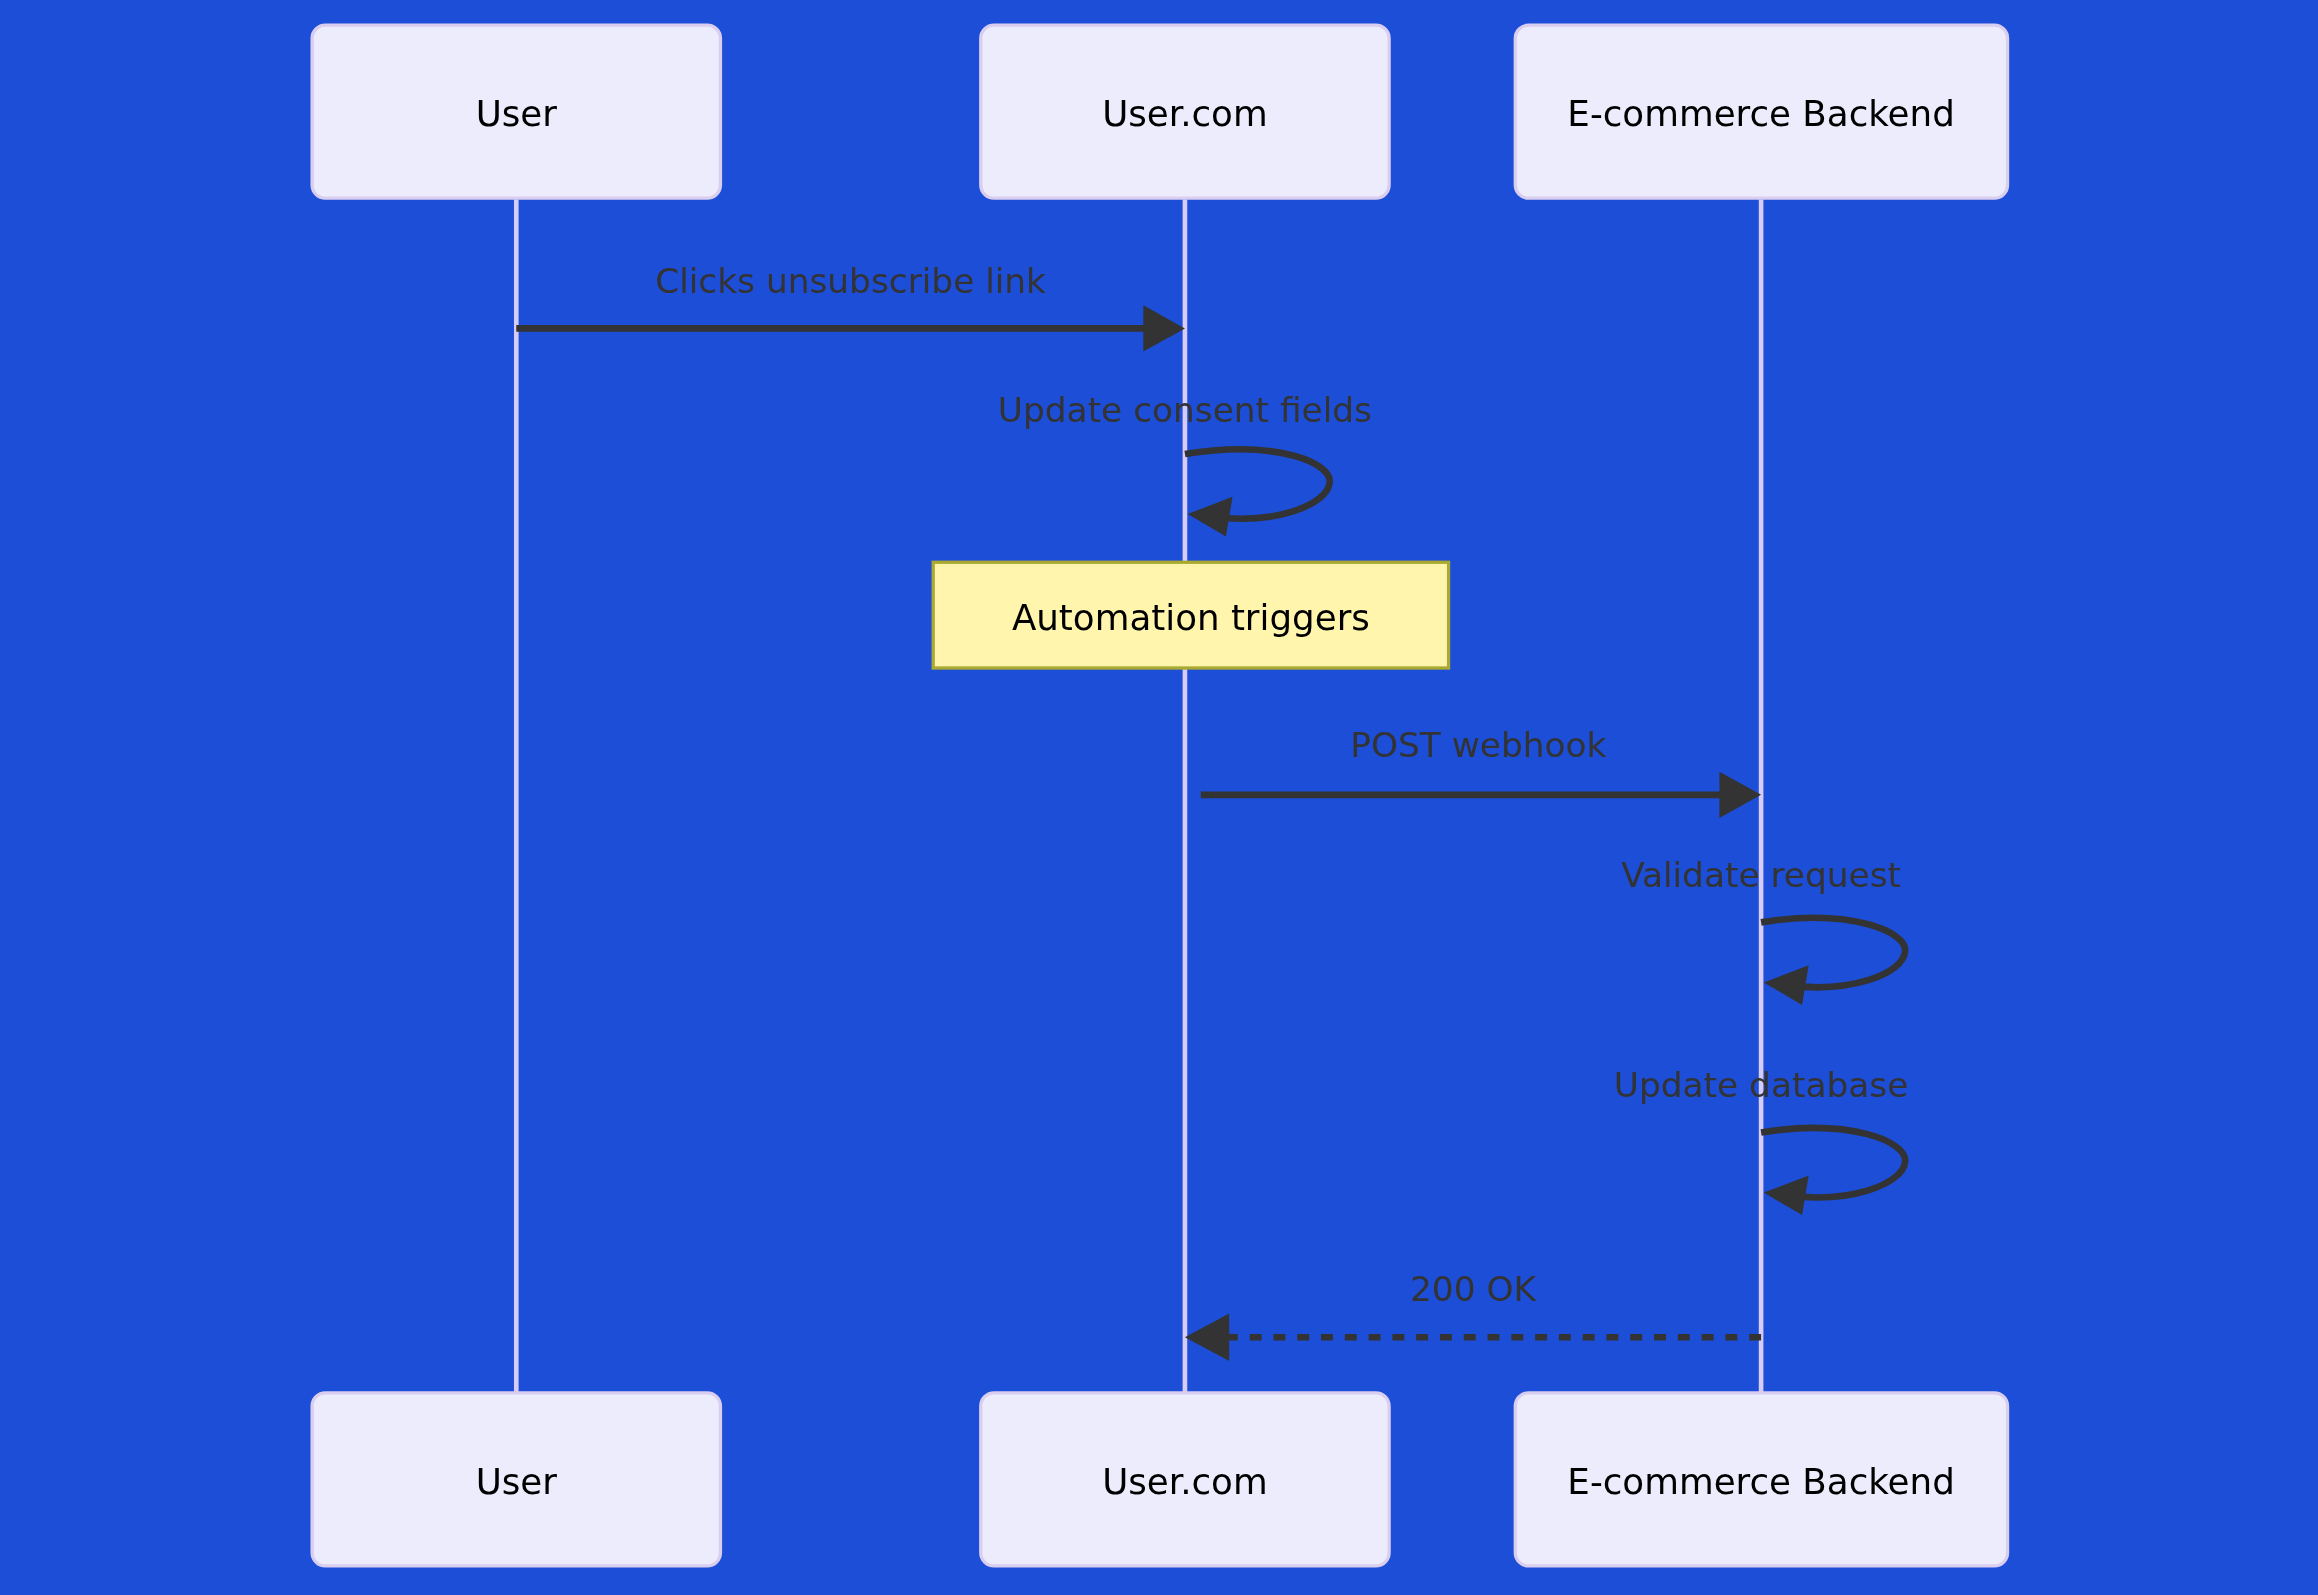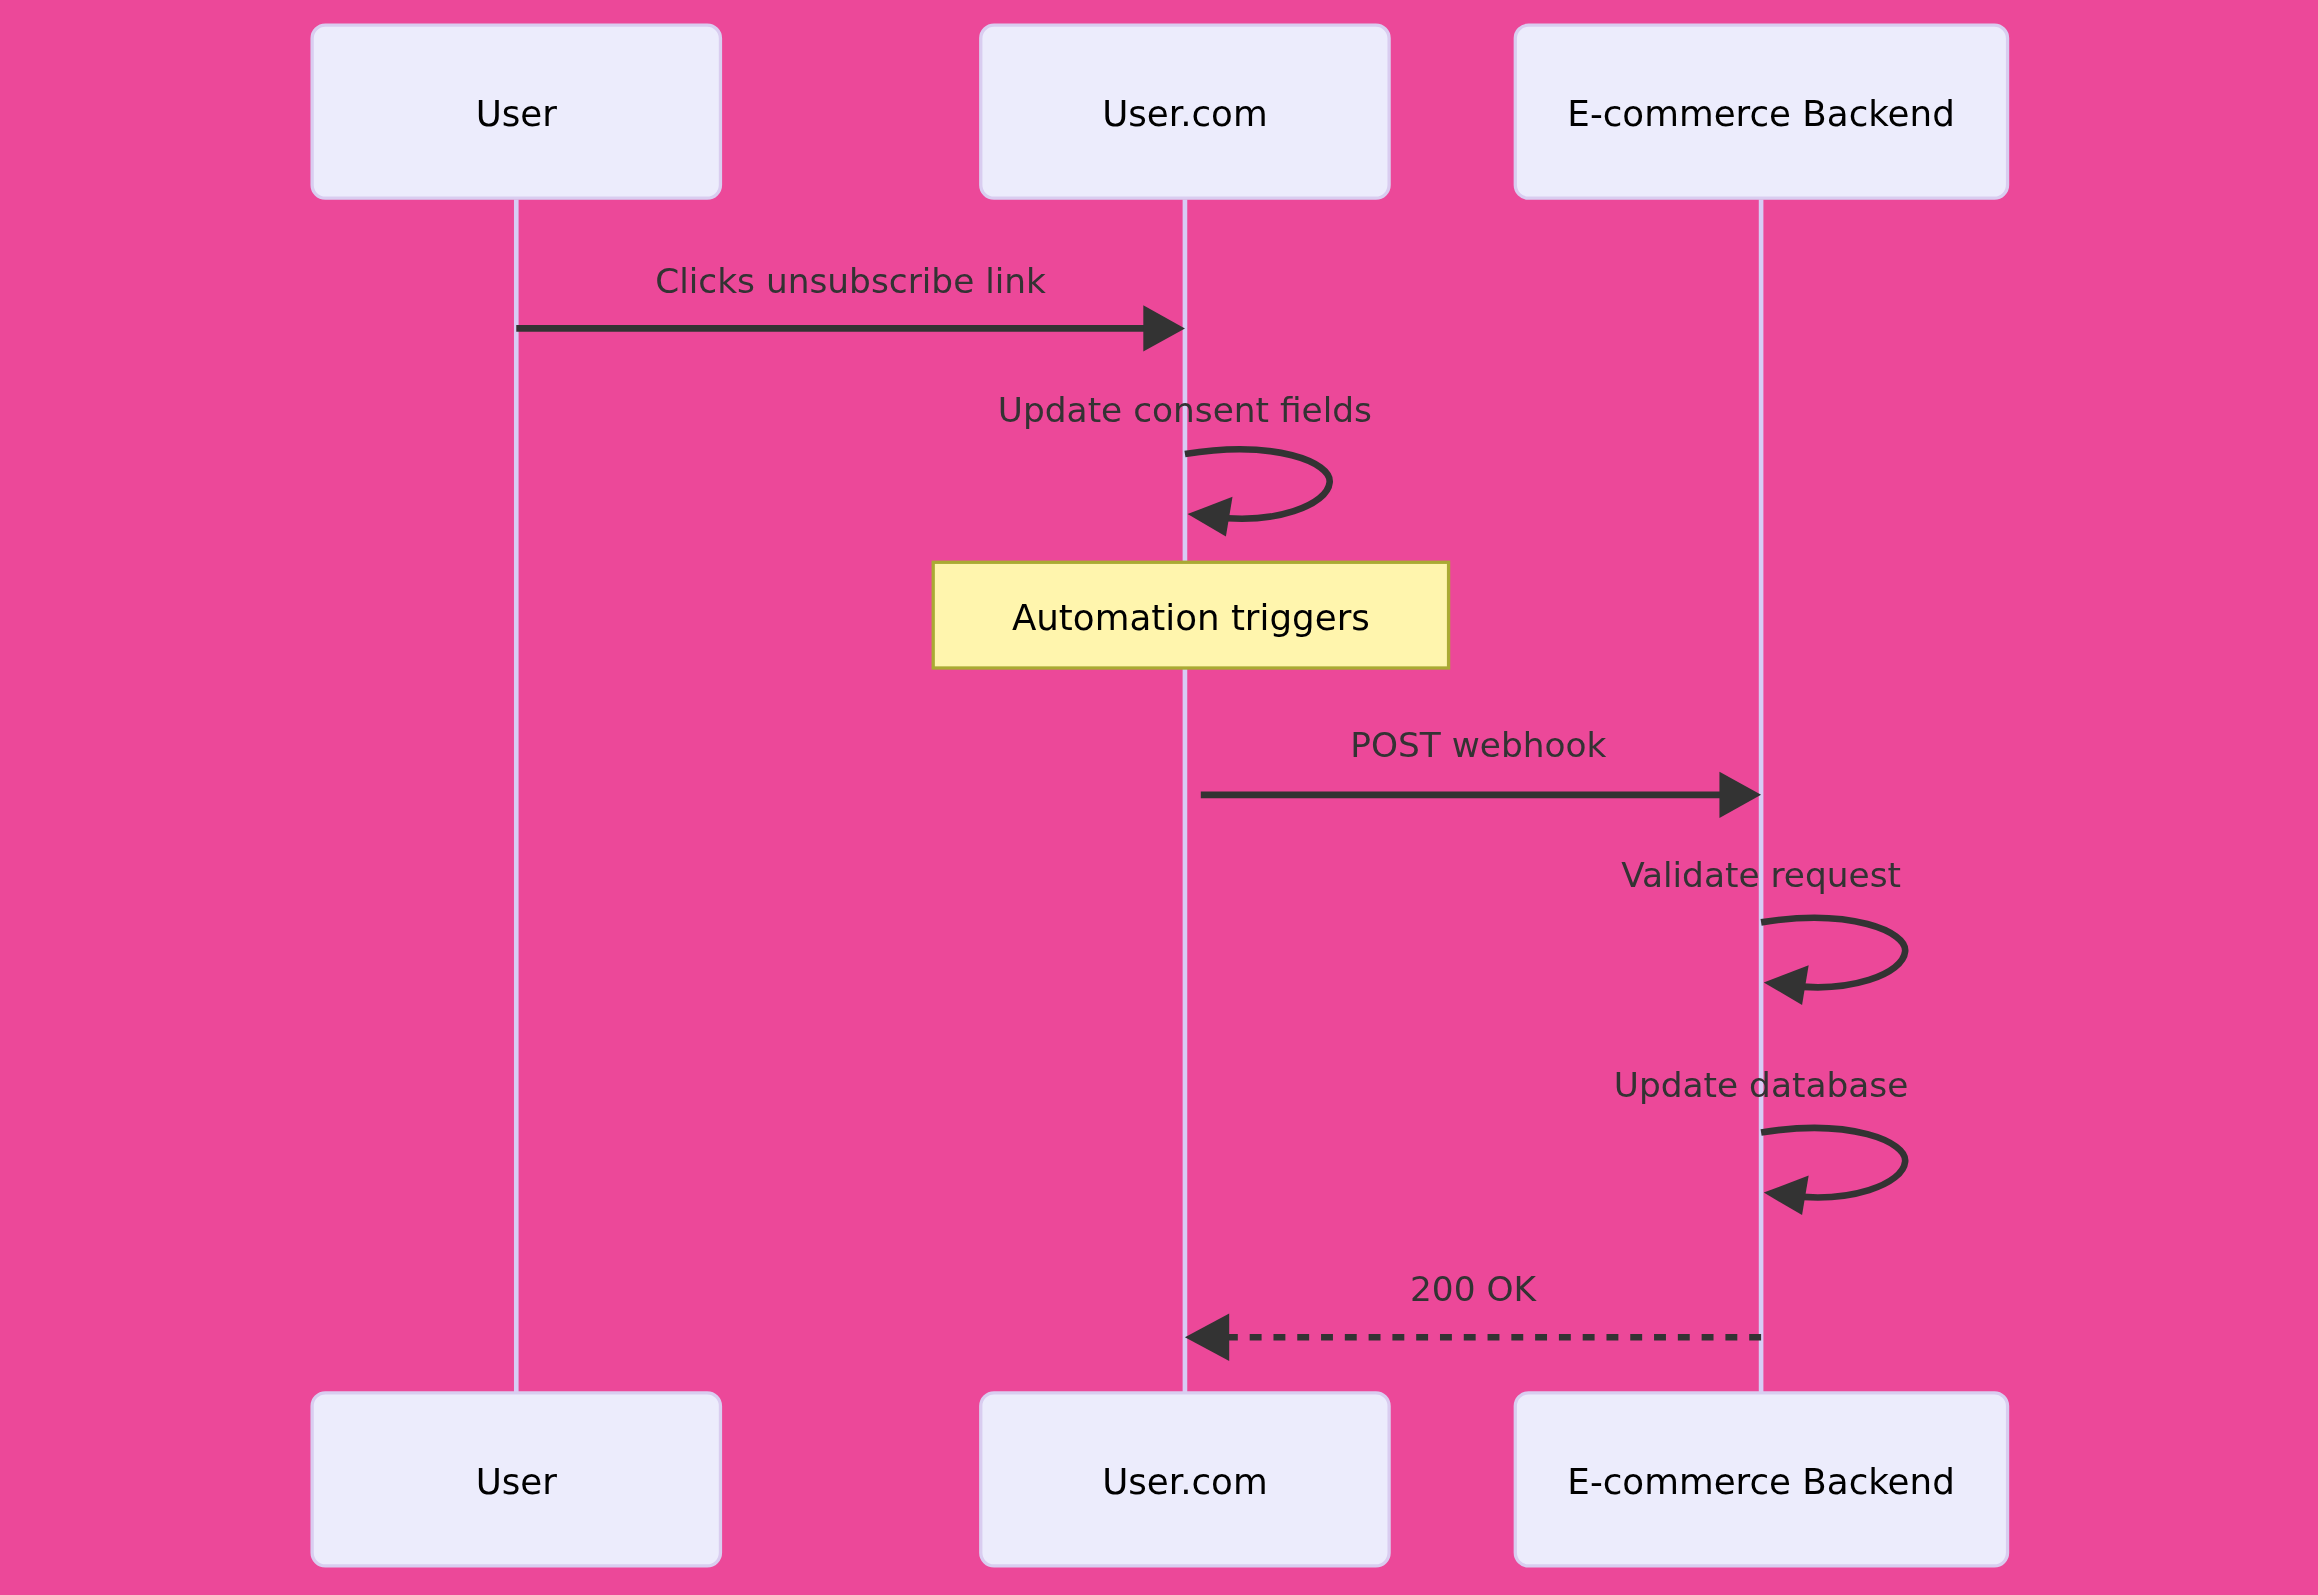--- a/index.html
+++ b/index.html
@@ -4,21 +4,21 @@
 <style>
   html, body {
     margin: 0;
     padding: 0;
     background: #ffffff;
   }
   #canvas {
     position: relative;
     width: 2319px;
     height: 1595px;
-    background: #ec4899;
+    background: #1d4ed8;
     overflow: hidden;
     font-family: "DejaVu Sans", sans-serif;
   }
   svg#diagram {
     display: block;
     width: 2319px;
     height: 1595px;
   }
   .actor-box {
     fill: #ececfc;

